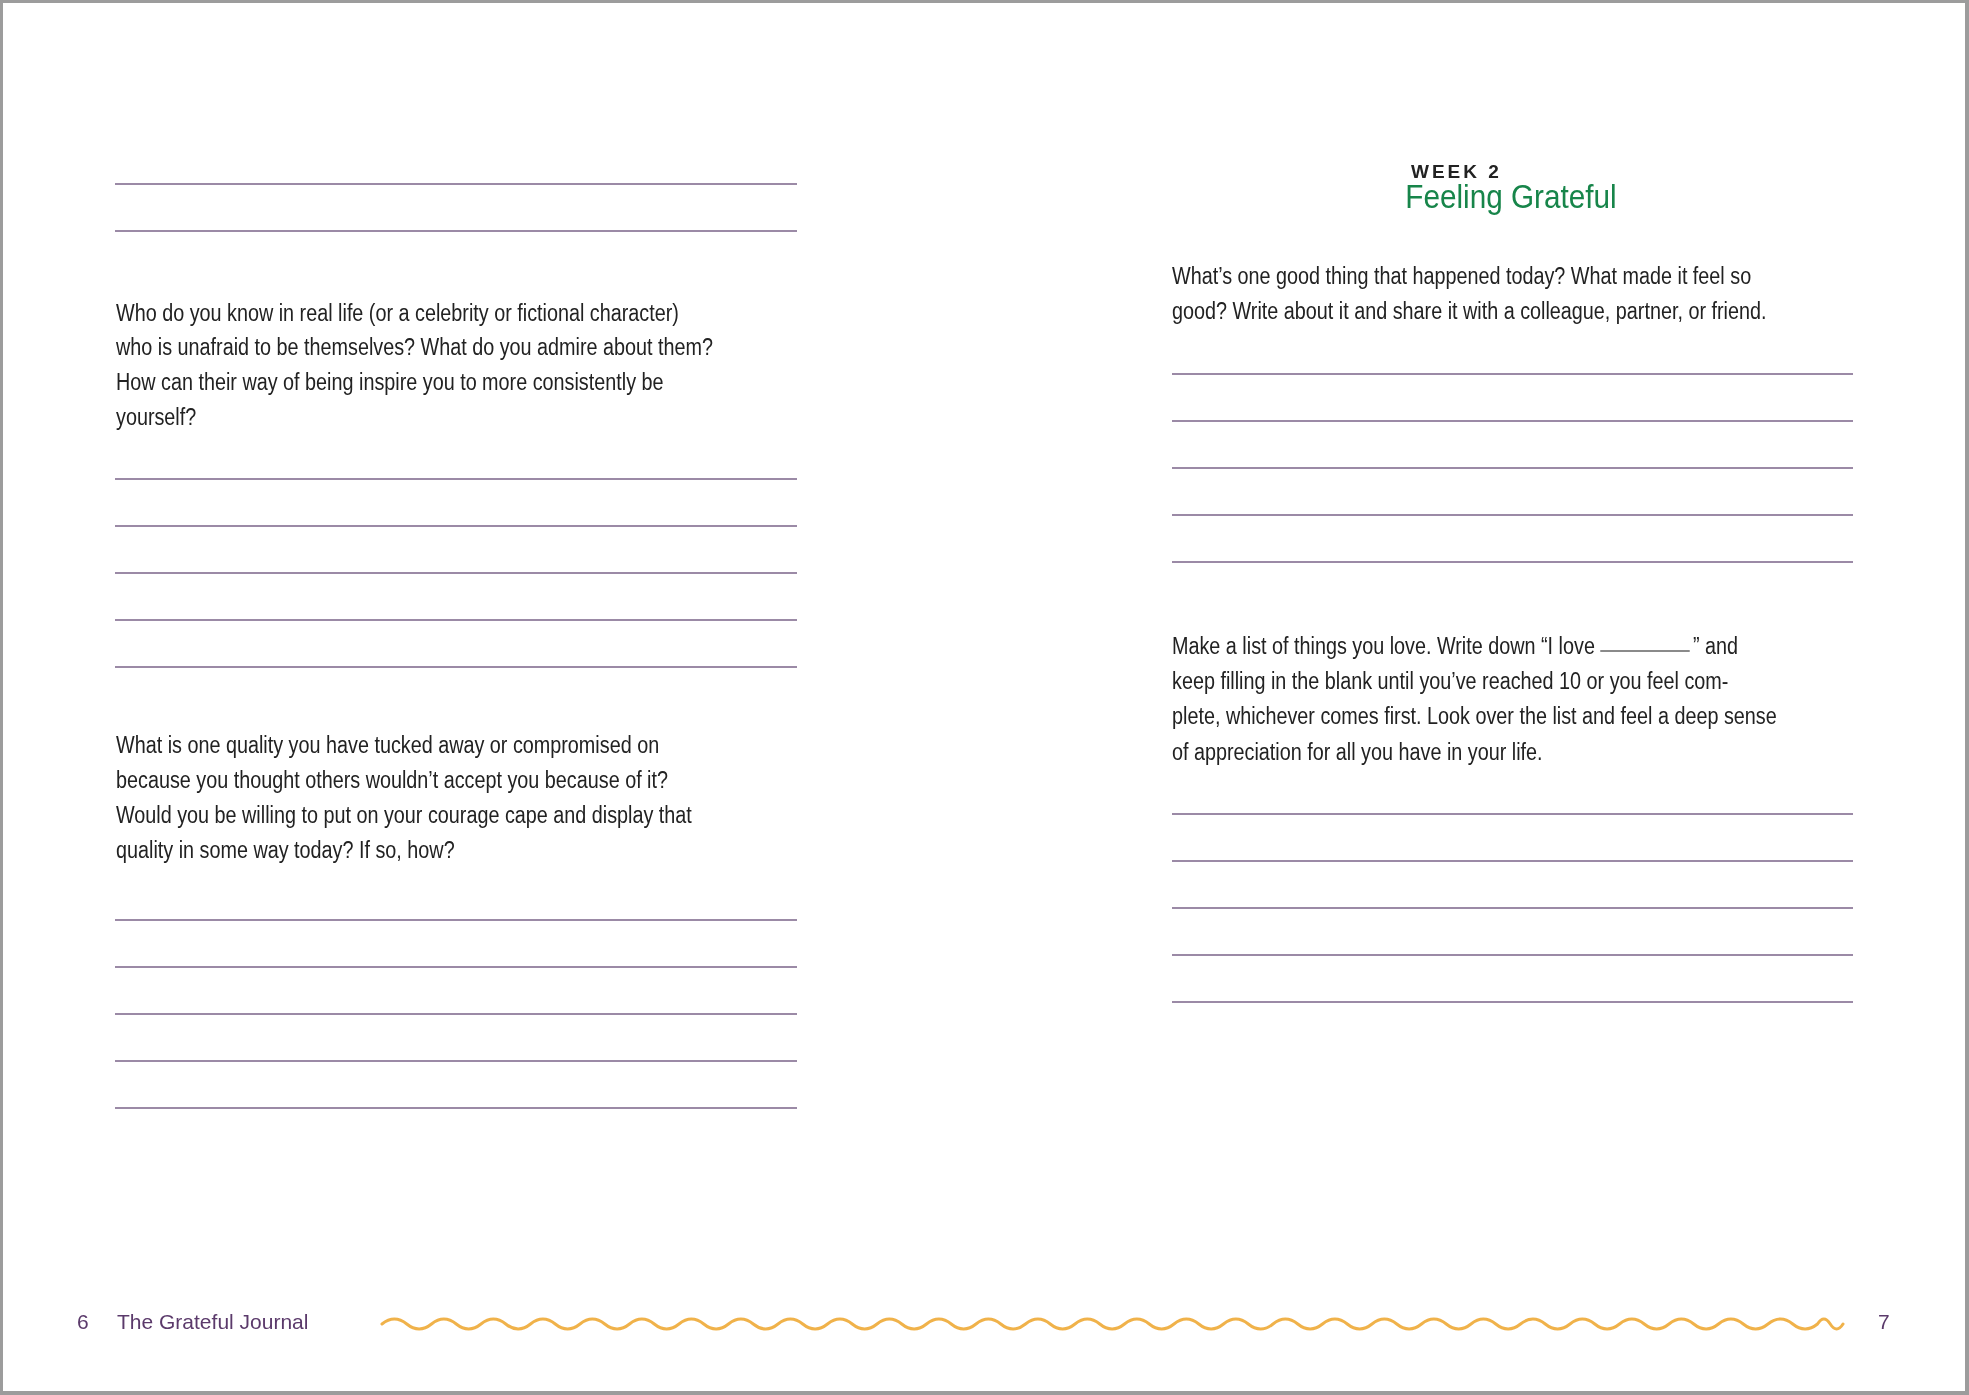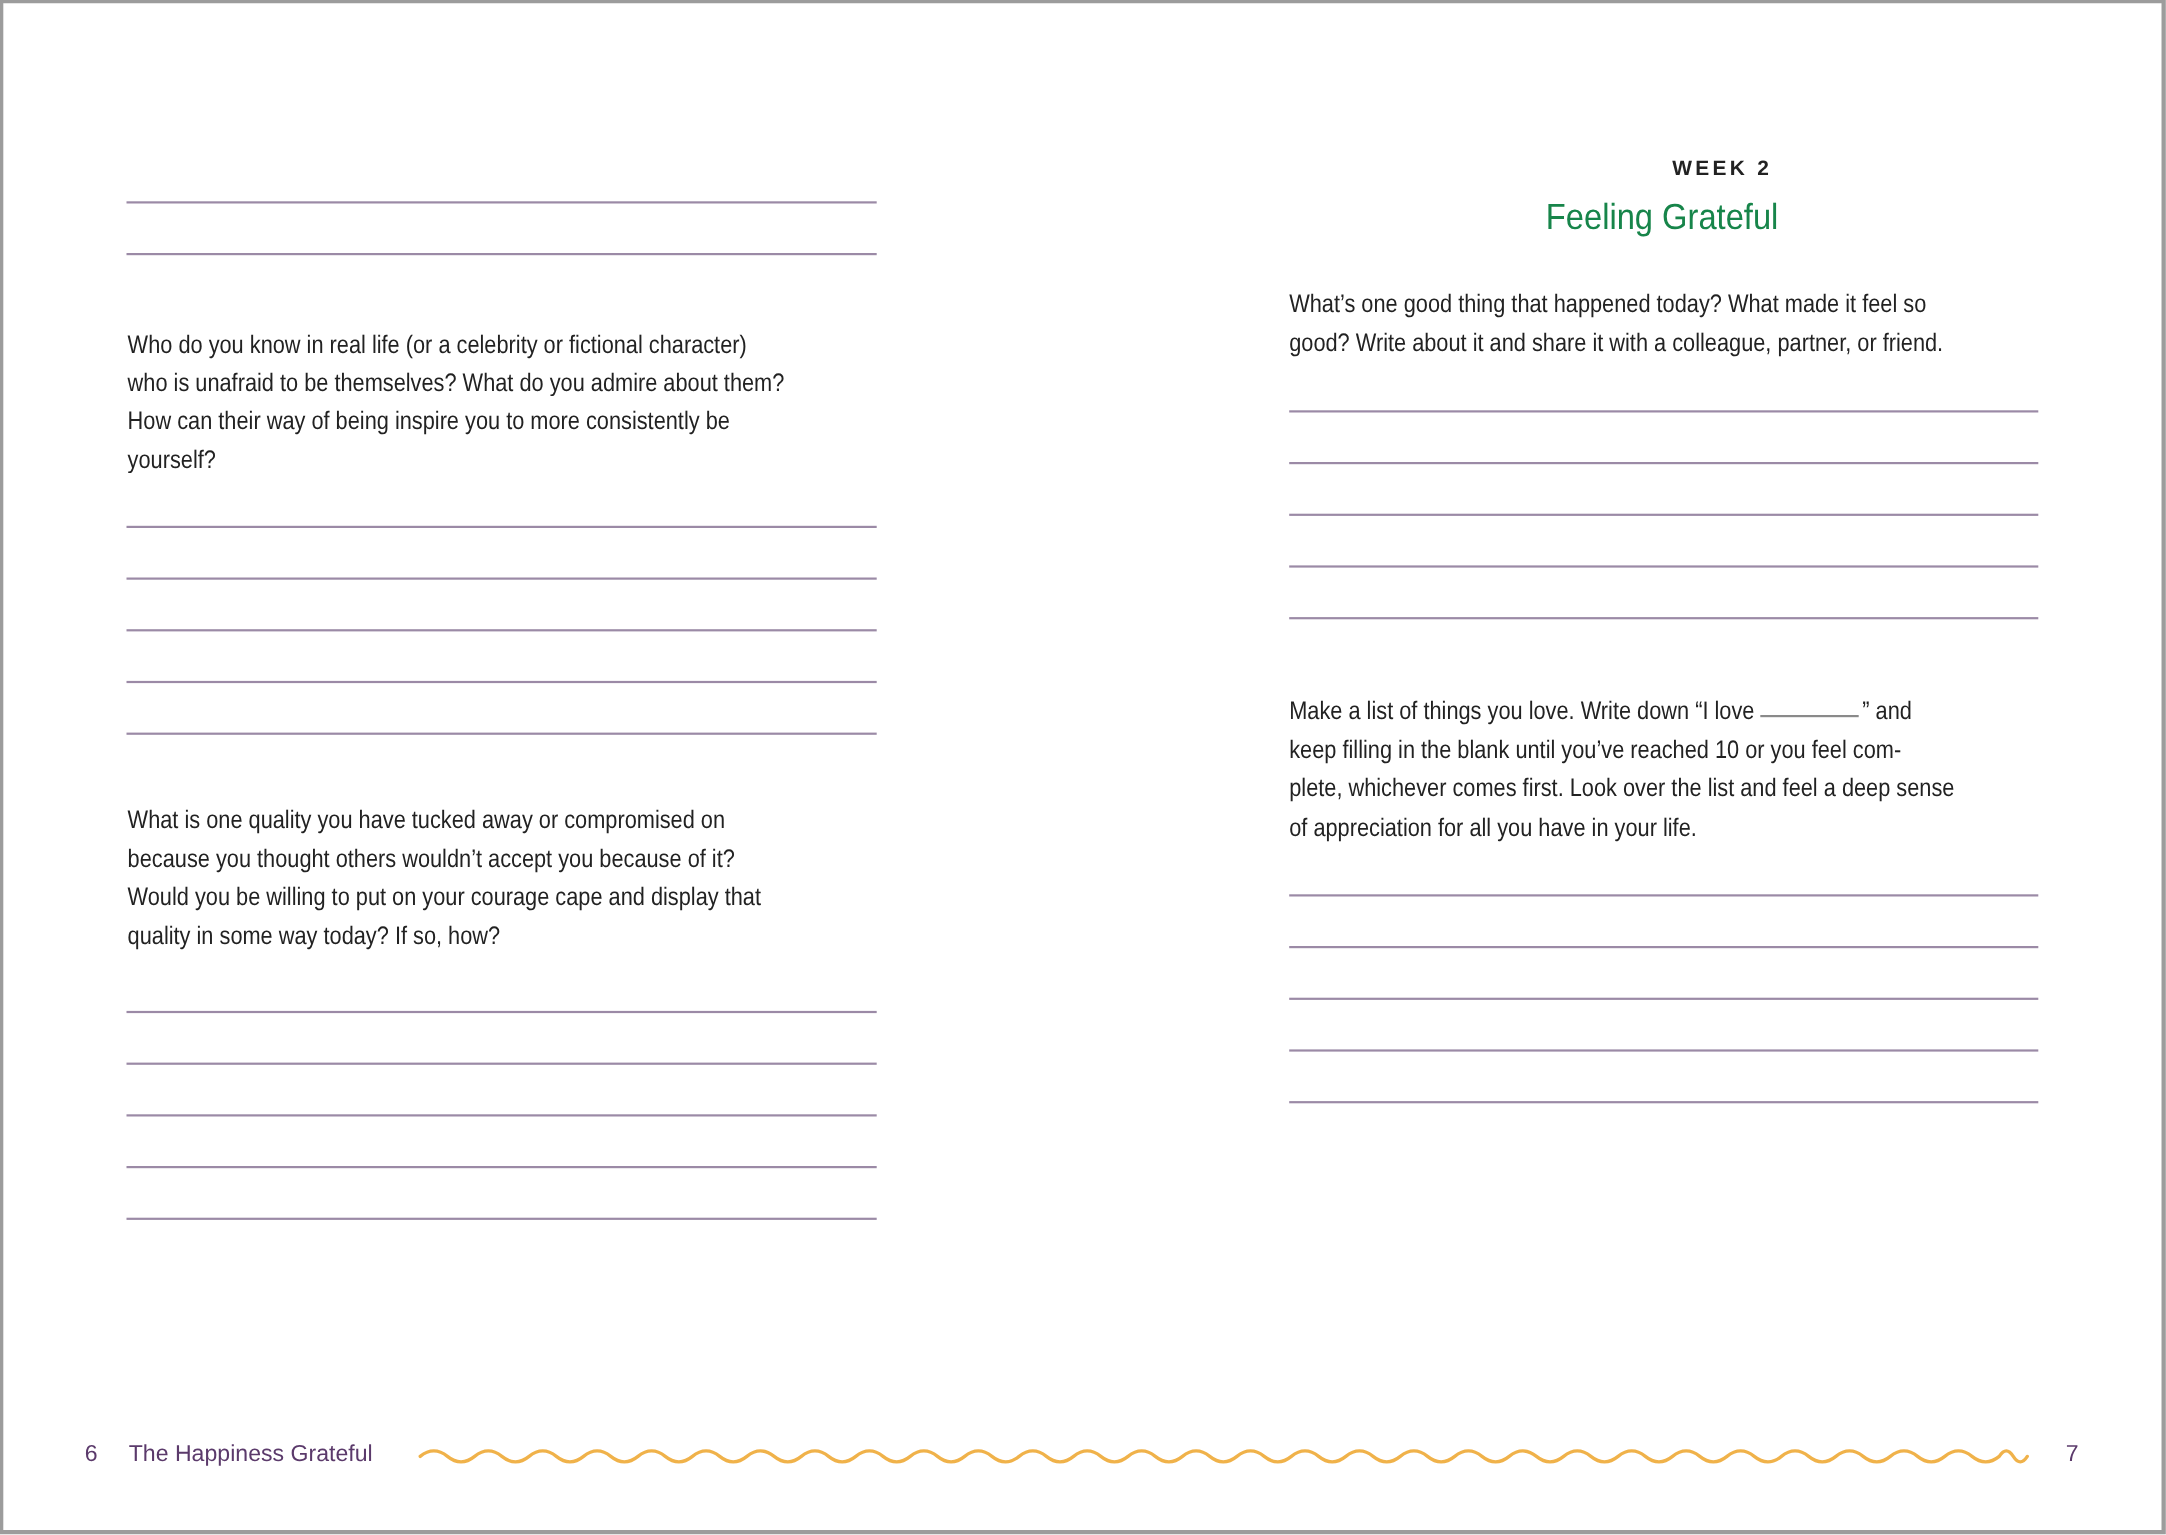--- a/index.html
+++ b/index.html
@@ -22,21 +22,21 @@
     font-size: 23px; line-height: 23px;
     transform-origin: 0 100%; transform: scaleX(0.86);
   }
   .left-text { left: 116px; }
   .right-text { left: 1172px; }
   .blank {
     display: inline-block; width: 104px; height: 2px; background: #8a8a8a;
     vertical-align: 2px; margin: 0 4px 0 6px;
   }
   .week-label {
-    position: absolute; left: 1411px; width: 200px; top: 143px; text-align: right;
+    position: absolute; left: 1411px; width: 200px; top: 161px; text-align: left;
     font-size: 19px; font-weight: bold; letter-spacing: 3px; color: #222222;
   }
   .page-title {
     position: absolute; left: 1311px; width: 400px; top: 178px; text-align: center;
     font-size: 33px; color: #17854a; transform: scaleX(0.9); transform-origin: 50% 50%;
   }
   .folio {
     position: absolute; top: 1310px; font-size: 21px; color: #5b3a6b;
   }
   .folio-left { left: 77px; }
@@ -71,21 +71,21 @@
     <div class="tline left-text" style="top:804px">Would you be willing to put on your courage cape and display that</div>
     <div class="tline left-text" style="top:839px">quality in some way today? If so, how?</div>
   </div>
   <div class="rule left-rule" style="top:919px"></div>
   <div class="rule left-rule" style="top:966px"></div>
   <div class="rule left-rule" style="top:1013px"></div>
   <div class="rule left-rule" style="top:1060px"></div>
   <div class="rule left-rule" style="top:1107px"></div>
 
   <div class="folio folio-left">6</div>
-  <div class="folio running-head">The Happiness Grateful</div>
+  <div class="folio running-head">The Grateful Journal</div>
 </div>
 
 <svg class="wave" width="1470" height="24" viewBox="0 0 1470 24">
   <path id="wavepath" d="M 2 12 Q 14.375 2 26.75 12 Q 39.125 22 51.5 12 Q 63.875 2 76.25 12 Q 88.625 22 101 12 Q 113.375 2 125.75 12 Q 138.125 22 150.5 12 Q 162.875 2 175.25 12 Q 187.625 22 200 12 Q 212.375 2 224.75 12 Q 237.125 22 249.5 12 Q 261.875 2 274.25 12 Q 286.625 22 299 12 Q 311.375 2 323.75 12 Q 336.125 22 348.5 12 Q 360.875 2 373.25 12 Q 385.625 22 398 12 Q 410.375 2 422.75 12 Q 435.125 22 447.5 12 Q 459.875 2 472.25 12 Q 484.625 22 497 12 Q 509.375 2 521.75 12 Q 534.125 22 546.5 12 Q 558.875 2 571.25 12 Q 583.625 22 596 12 Q 608.375 2 620.75 12 Q 633.125 22 645.5 12 Q 657.875 2 670.25 12 Q 682.625 22 695 12 Q 707.375 2 719.75 12 Q 732.125 22 744.5 12 Q 756.875 2 769.25 12 Q 781.625 22 794 12 Q 806.375 2 818.75 12 Q 831.125 22 843.5 12 Q 855.875 2 868.25 12 Q 880.625 22 893 12 Q 905.375 2 917.75 12 Q 930.125 22 942.5 12 Q 954.875 2 967.25 12 Q 979.625 22 992 12 Q 1004.375 2 1016.75 12 Q 1029.125 22 1041.5 12 Q 1053.875 2 1066.25 12 Q 1078.625 22 1091 12 Q 1103.375 2 1115.75 12 Q 1128.125 22 1140.5 12 Q 1152.875 2 1165.25 12 Q 1177.625 22 1190 12 Q 1202.375 2 1214.75 12 Q 1227.125 22 1239.5 12 Q 1251.875 2 1264.25 12 Q 1276.625 22 1289 12 Q 1301.375 2 1313.75 12 Q 1326.125 22 1338.5 12 Q 1350.875 2 1363.25 12 Q 1375.625 22 1388 12 Q 1400.375 2 1412.75 12 Q 1425.125 22 1437.5 12 Q 1443.875 2 1450.25 12 Q 1456.625 22 1463 12" fill="none" stroke="#f0b24a" stroke-width="3" stroke-linecap="round"></path>
 </svg>
 
 <div>
   <div class="week-label">WEEK 2</div>
   <div class="page-title">Feeling Grateful</div>
 

